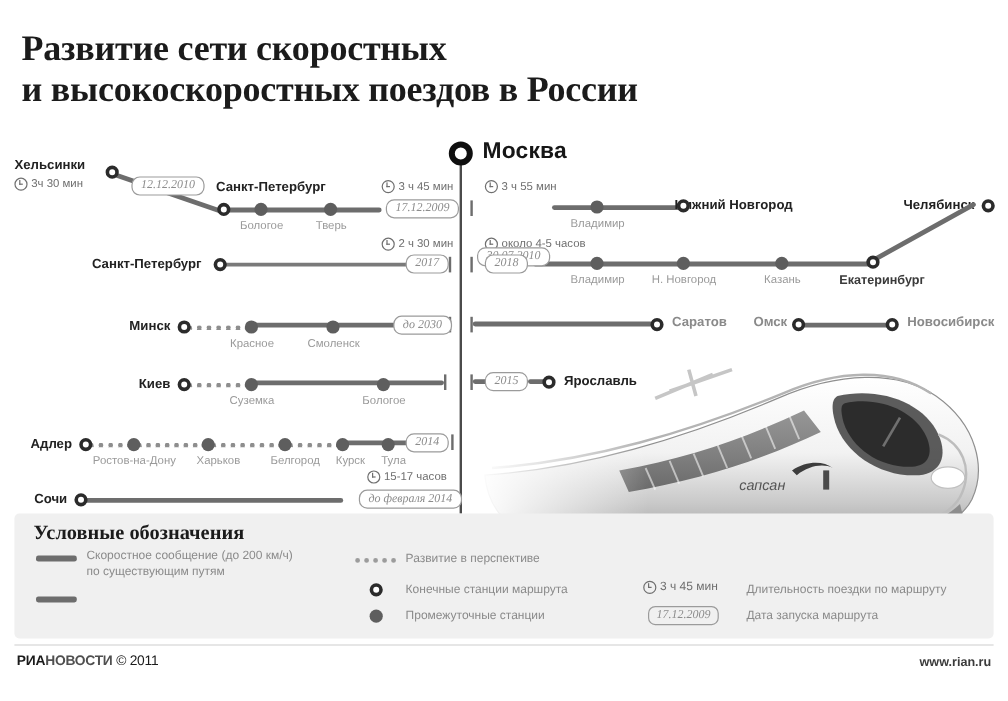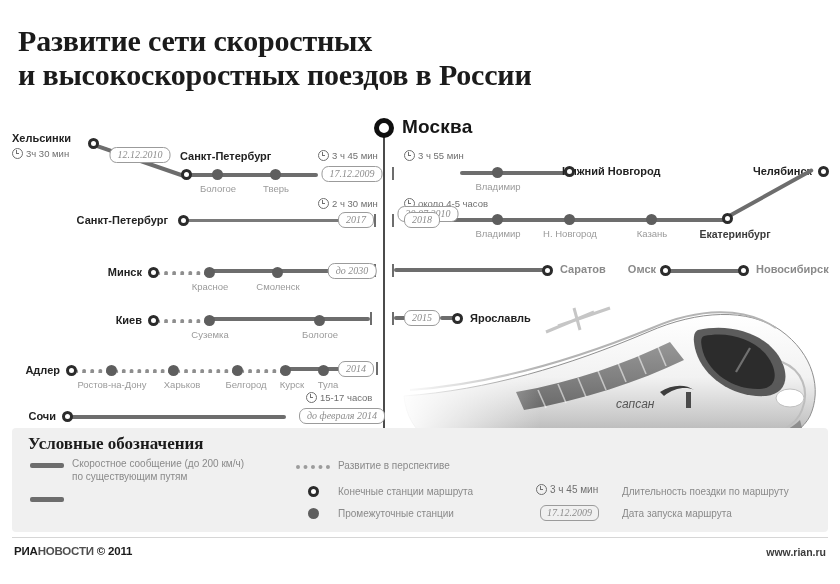--- a/index.html
+++ b/index.html
@@ -114,21 +114,21 @@
   .lg-dur{position:absolute;font-size:10px;color:#6f6f6f;display:flex;align-items:center;gap:3px;}
 
   
   .footer-rule{position:absolute;left:12px;top:537px;width:816px;height:1px;background:#d6d6d6;}
   .brand{
     position:absolute;left:14px;top:545px;font-size:11.5px;font-weight:700;color:#1b1b1b;
     letter-spacing:-.2px;
   }
   .brand .ria{color:#1b1b1b;}
   .brand .novosti{color:#4f4f4f;}
-  .brand .cp{color:#1b1b1b;font-weight:700;}
+  .brand .cp{color:#1b1b1b;font-weight:400;}
   .site{position:absolute;right:14px;top:546px;font-size:10.5px;font-weight:700;color:#3b3b3b;}
 </style>
 </head>
 <body>
 
 <div class="canvas">
 
   <div class="title">
     <span>Развитие сети скоростных</span>
     <span class="l2">и высокоскоростных поездов в России</span>

